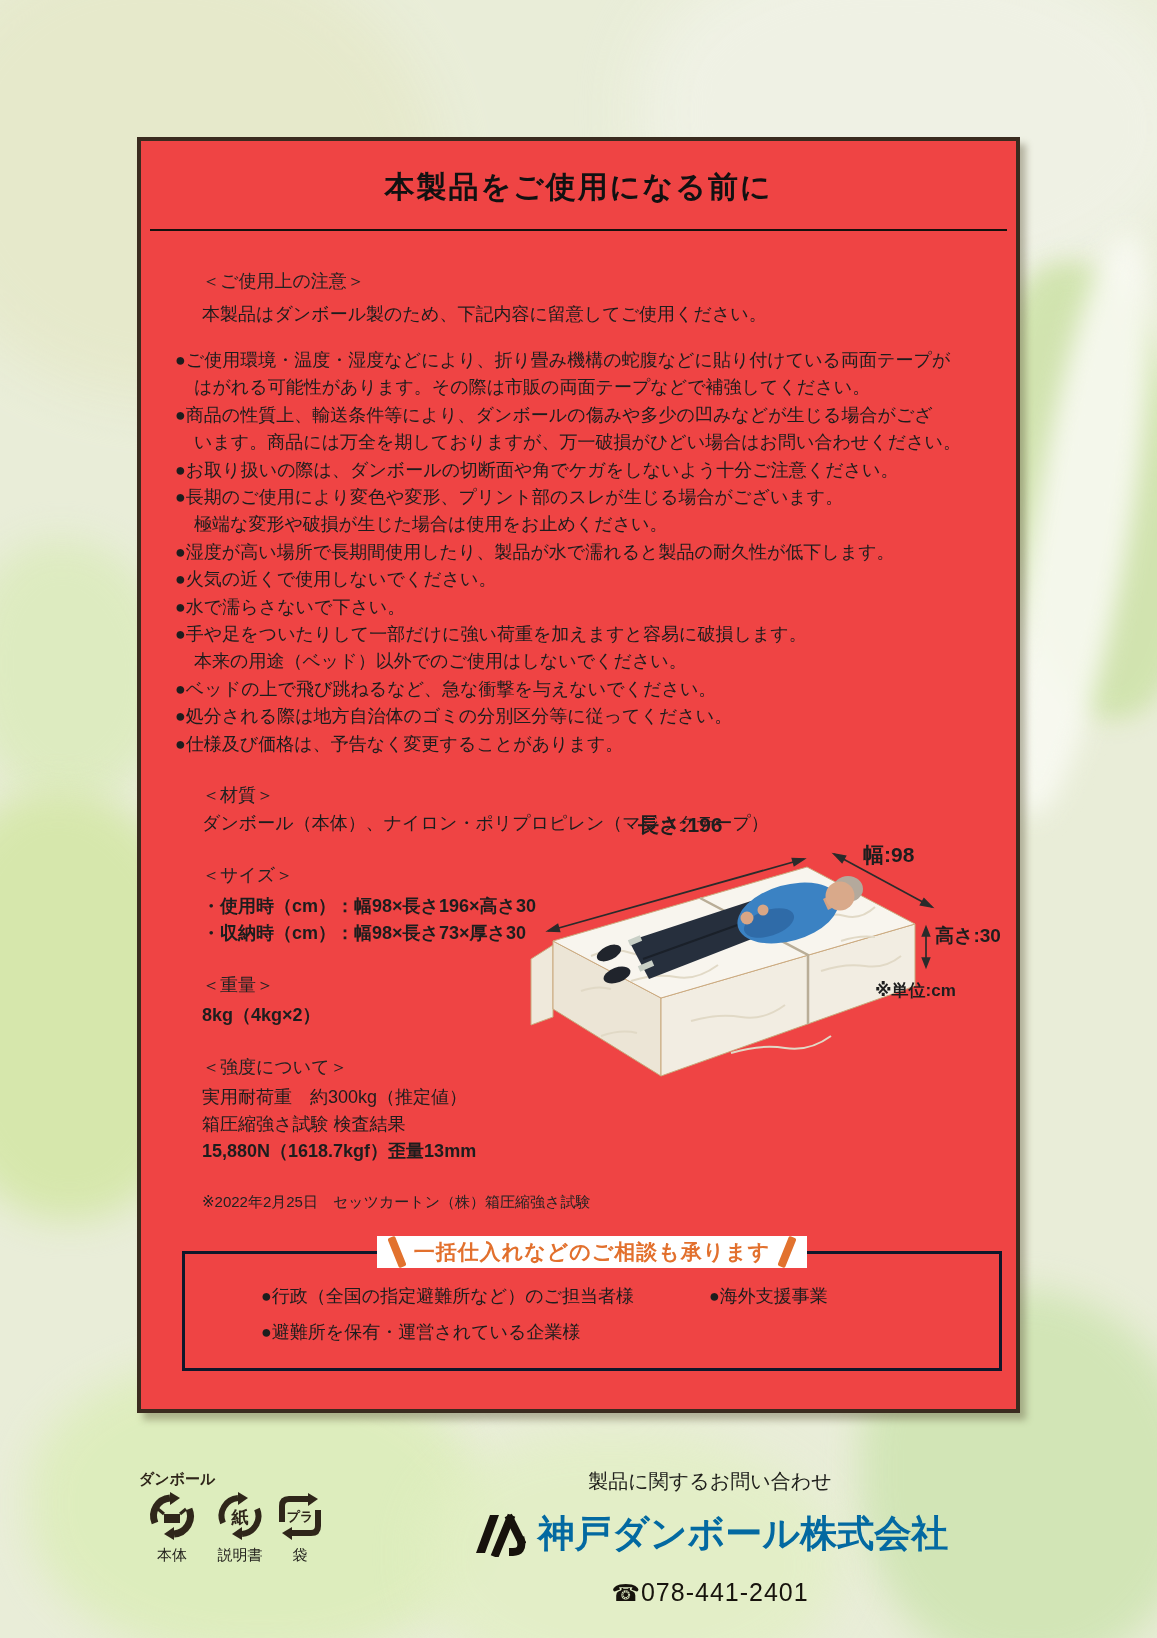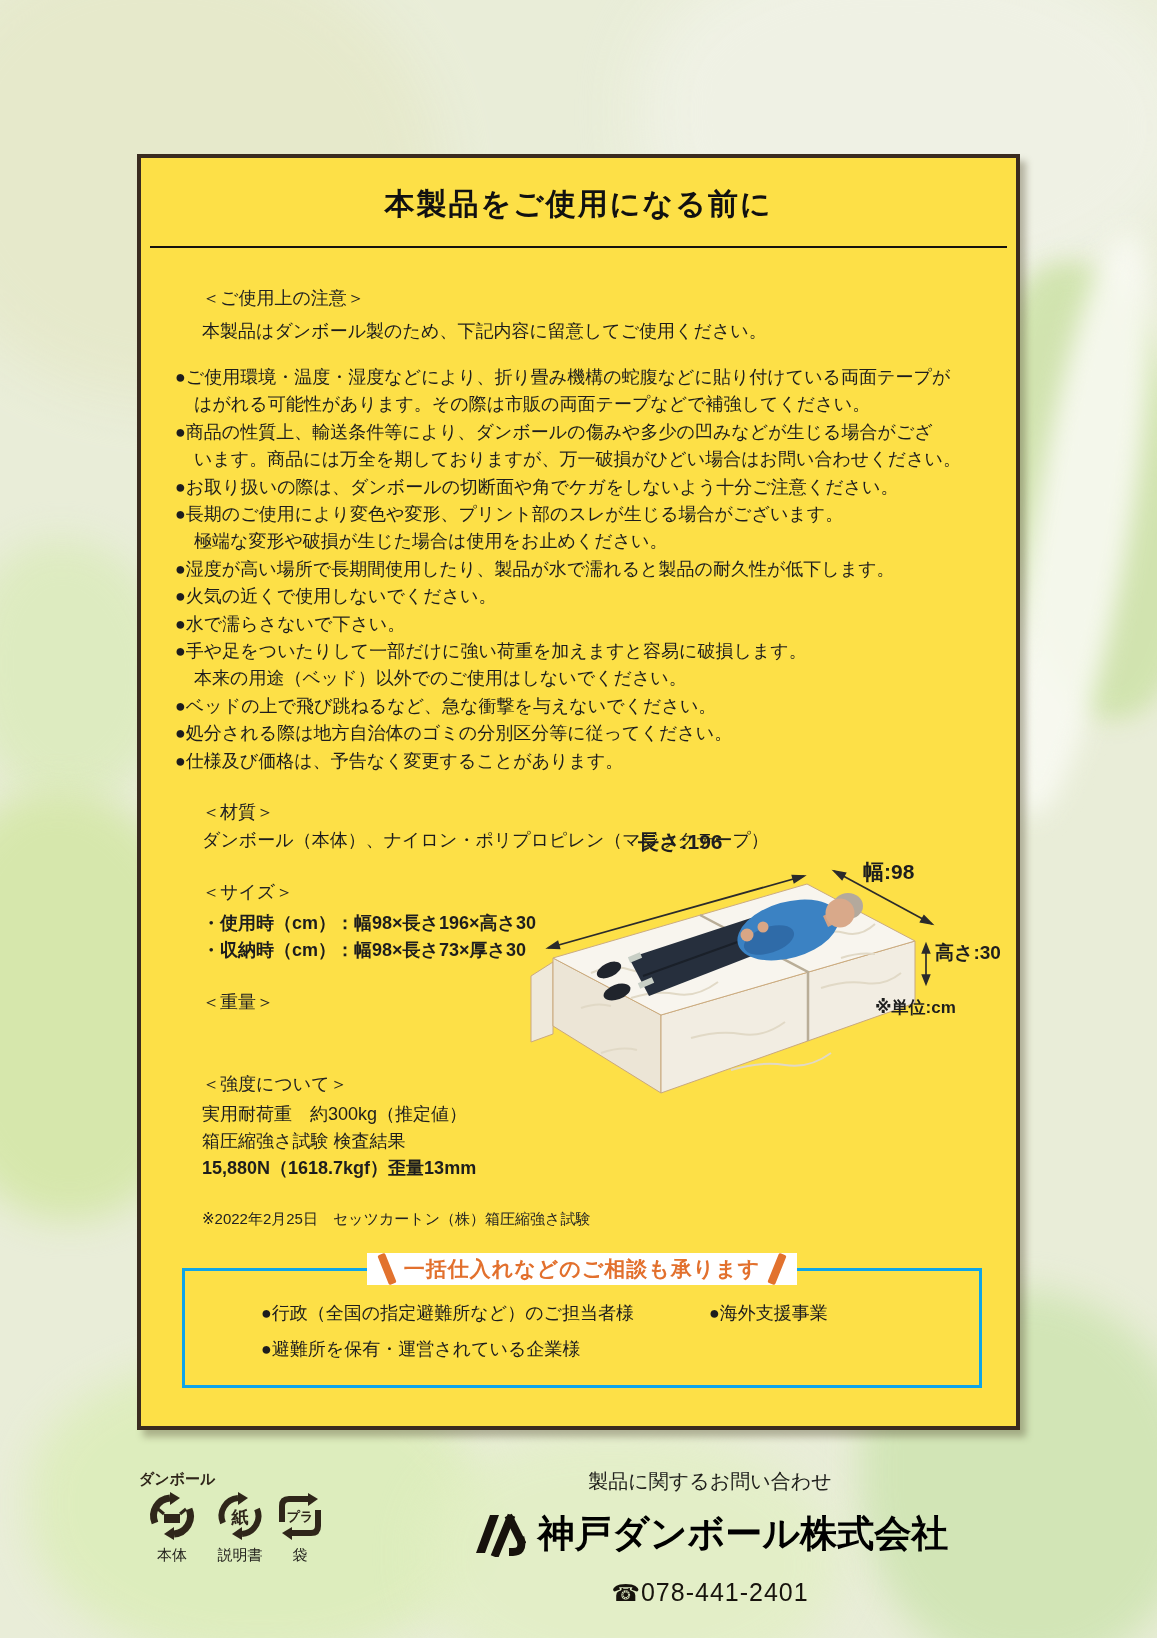--- a/index.html
+++ b/index.html
@@ -19,22 +19,22 @@
   .blob-right-green{left:1000px;top:260px;width:190px;height:460px;background:#cfe3ab;filter:blur(12px);opacity:.9;transform:rotate(-6deg);}
   .blob-right-streak{left:1035px;top:230px;width:95px;height:590px;background:rgba(248,250,242,.9);filter:blur(12px);transform:rotate(10deg);}
   .blob-left-mid{left:-30px;top:540px;width:200px;height:260px;background:#dcebbe;filter:blur(18px);opacity:.9;}
   .blob-left-low{left:-70px;top:790px;width:280px;height:430px;background:#d5e7a8;filter:blur(18px);opacity:.9;}
   .blob-bottom-left{left:30px;top:1360px;width:460px;height:300px;background:#dcedb9;filter:blur(20px);opacity:.85;}
   .blob-bottom-right{left:860px;top:1290px;width:340px;height:380px;background:#cee4b1;filter:blur(18px);opacity:.85;}
   .blob-bottom-mid{left:420px;top:1430px;width:420px;height:260px;background:#e2efc4;filter:blur(22px);opacity:.8;}
 
   
   .page-box{
-    position:absolute;left:137px;top:154px;width:875px;height:1268px;
-    background:#fde047;border:4px solid #3a2b1f;z-index:1;
+    position:absolute;left:137px;top:137px;width:875px;height:1268px;
+    background:#ef4444;border:4px solid #3a2b1f;z-index:1;
     box-shadow:6px 7px 7px rgba(95,88,60,.4);
   }
   .doc-title{position:absolute;top:26px;left:0;right:0;text-align:center;
     font-size:30px;font-weight:600;letter-spacing:2px;color:#111;}
   .title-rule{position:absolute;top:88px;left:9px;right:9px;height:2px;background:#15110d;}
 
   .abs{position:absolute;left:34px;right:36px;margin-left:27px;}
   .body-text{font-size:18px;line-height:27.4px;color:#1d1d1d;}
   .sec-heading{font-size:18px;color:#222;}
   .spec{font-weight:600;}
@@ -46,21 +46,21 @@
   
   .figure-wrap{position:absolute;left:370px;top:650px;width:480px;height:295px;}
   .dim-label{position:absolute;font-weight:700;color:#1e1e1e;white-space:nowrap;}
   .dim-length{left:95px;top:20px;font-size:21px;margin-left:32px;}
   .dim-width{left:352px;top:50px;font-size:21px;}
   .dim-height{left:424px;top:132px;font-size:19px;}
   .dim-unit{left:364px;top:188px;font-size:17px;}
 
   
   .consult-box{position:absolute;left:41px;top:1110px;width:794px;height:114px;
-    border:3px solid #0ea5e9;}
+    border:3px solid #0f172a;padding-left:20px;}
   .consult-title-row{position:absolute;top:-18px;left:0;right:0;display:flex;justify-content:center;}
   .consult-title-inner{display:inline-flex;align-items:center;gap:13px;background:#ffffff;padding:0 16px;}
   .consult-slash{width:8px;height:32px;background:#e2722e;border-radius:2px;}
   .slash-left{transform:rotate(-22deg);}
   .slash-right{transform:rotate(22deg);}
   .consult-title{font-size:21px;font-weight:700;letter-spacing:1px;color:#e2702d;white-space:nowrap;}
   .consult-item{position:absolute;font-size:18px;color:#1d1d1d;white-space:nowrap;}
   .ci-0{left:76px;top:30px;}
   .ci-1{left:524px;top:30px;}
   .ci-2{left:76px;top:66px;}
@@ -70,21 +70,21 @@
   .recycle-block{position:absolute;left:137px;top:47px;width:240px;height:120px;}
   .recycle-top-label{position:absolute;left:2px;top:10px;font-size:15px;font-weight:700;color:#2f261a;}
   .r-icon{position:absolute;top:30px;width:52px;height:52px;}
   .r-icon-1{left:9px;} .r-icon-2{left:77px;} .r-icon-3{left:137px;}
   .r-label{position:absolute;top:86px;width:60px;text-align:center;font-size:15px;color:#22211c;}
   .r-label-1{left:5px;} .r-label-2{left:73px;} .r-label-3{left:133px;}
 
   .contact-block{position:absolute;left:420px;top:47px;width:580px;text-align:center;}
   .inquiry-text{display:block;margin-top:8px;font-size:20px;color:#20201c;}
   .company-row{display:flex;justify-content:center;align-items:center;gap:12px;margin-top:14px;}
-  .company-name{font-size:37px;font-weight:700;color:#000000;letter-spacing:0;}
+  .company-name{font-size:37px;font-weight:700;color:#0369a1;letter-spacing:0;}
   .phone-row{margin-top:19px;font-size:25px;font-weight:500;color:#17130d;letter-spacing:1px;}
   .phone-glyph{font-size:23px;}
 </style>
 </head>
 <body>
 
 <div class="bg-layer">
   <div class="blob blob-tl"></div>
   <div class="blob blob-tr-pale"></div>
   <div class="blob blob-right-green"></div>
@@ -122,20 +122,21 @@
   </ul>
 
   <div class="abs sec-heading" style="top:642px;">＜材質＞</div>
   <div class="abs body-text" style="top:669px;">ダンボール（本体）、ナイロン・ポリプロピレン（マジックテープ）</div>
 
   <div class="abs sec-heading" style="top:722px;width:340px;">＜サイズ＞</div>
   <div class="abs body-text spec" style="top:752px;width:340px;">・使用時（cm）：幅98×長さ196×高さ30</div>
   <div class="abs body-text spec" style="top:779px;width:340px;">・収納時（cm）：幅98×長さ73×厚さ30</div>
 
   <div class="abs sec-heading" style="top:832px;width:340px;">＜重量＞</div>
+  <div class="abs body-text spec" style="top:861px;width:340px;">8kg（4kg×2）</div>
 
   <div class="abs sec-heading" style="top:914px;width:340px;">＜強度について＞</div>
   <div class="abs body-text semi" style="top:943px;width:360px;">実用耐荷重　約300kg（推定値）</div>
   <div class="abs body-text" style="top:970px;width:360px;">箱圧縮強さ試験 検査結果</div>
   <div class="abs body-text spec" style="top:997px;width:380px;">15,880N（1618.7kgf）歪量13mm</div>
 
   <div class="abs note-text" style="top:1052px;">※2022年2月25日　セッツカートン（株）箱圧縮強さ試験</div>
 
   <div class="figure-wrap">
     <svg width="480" height="295" viewBox="0 0 480 295">

